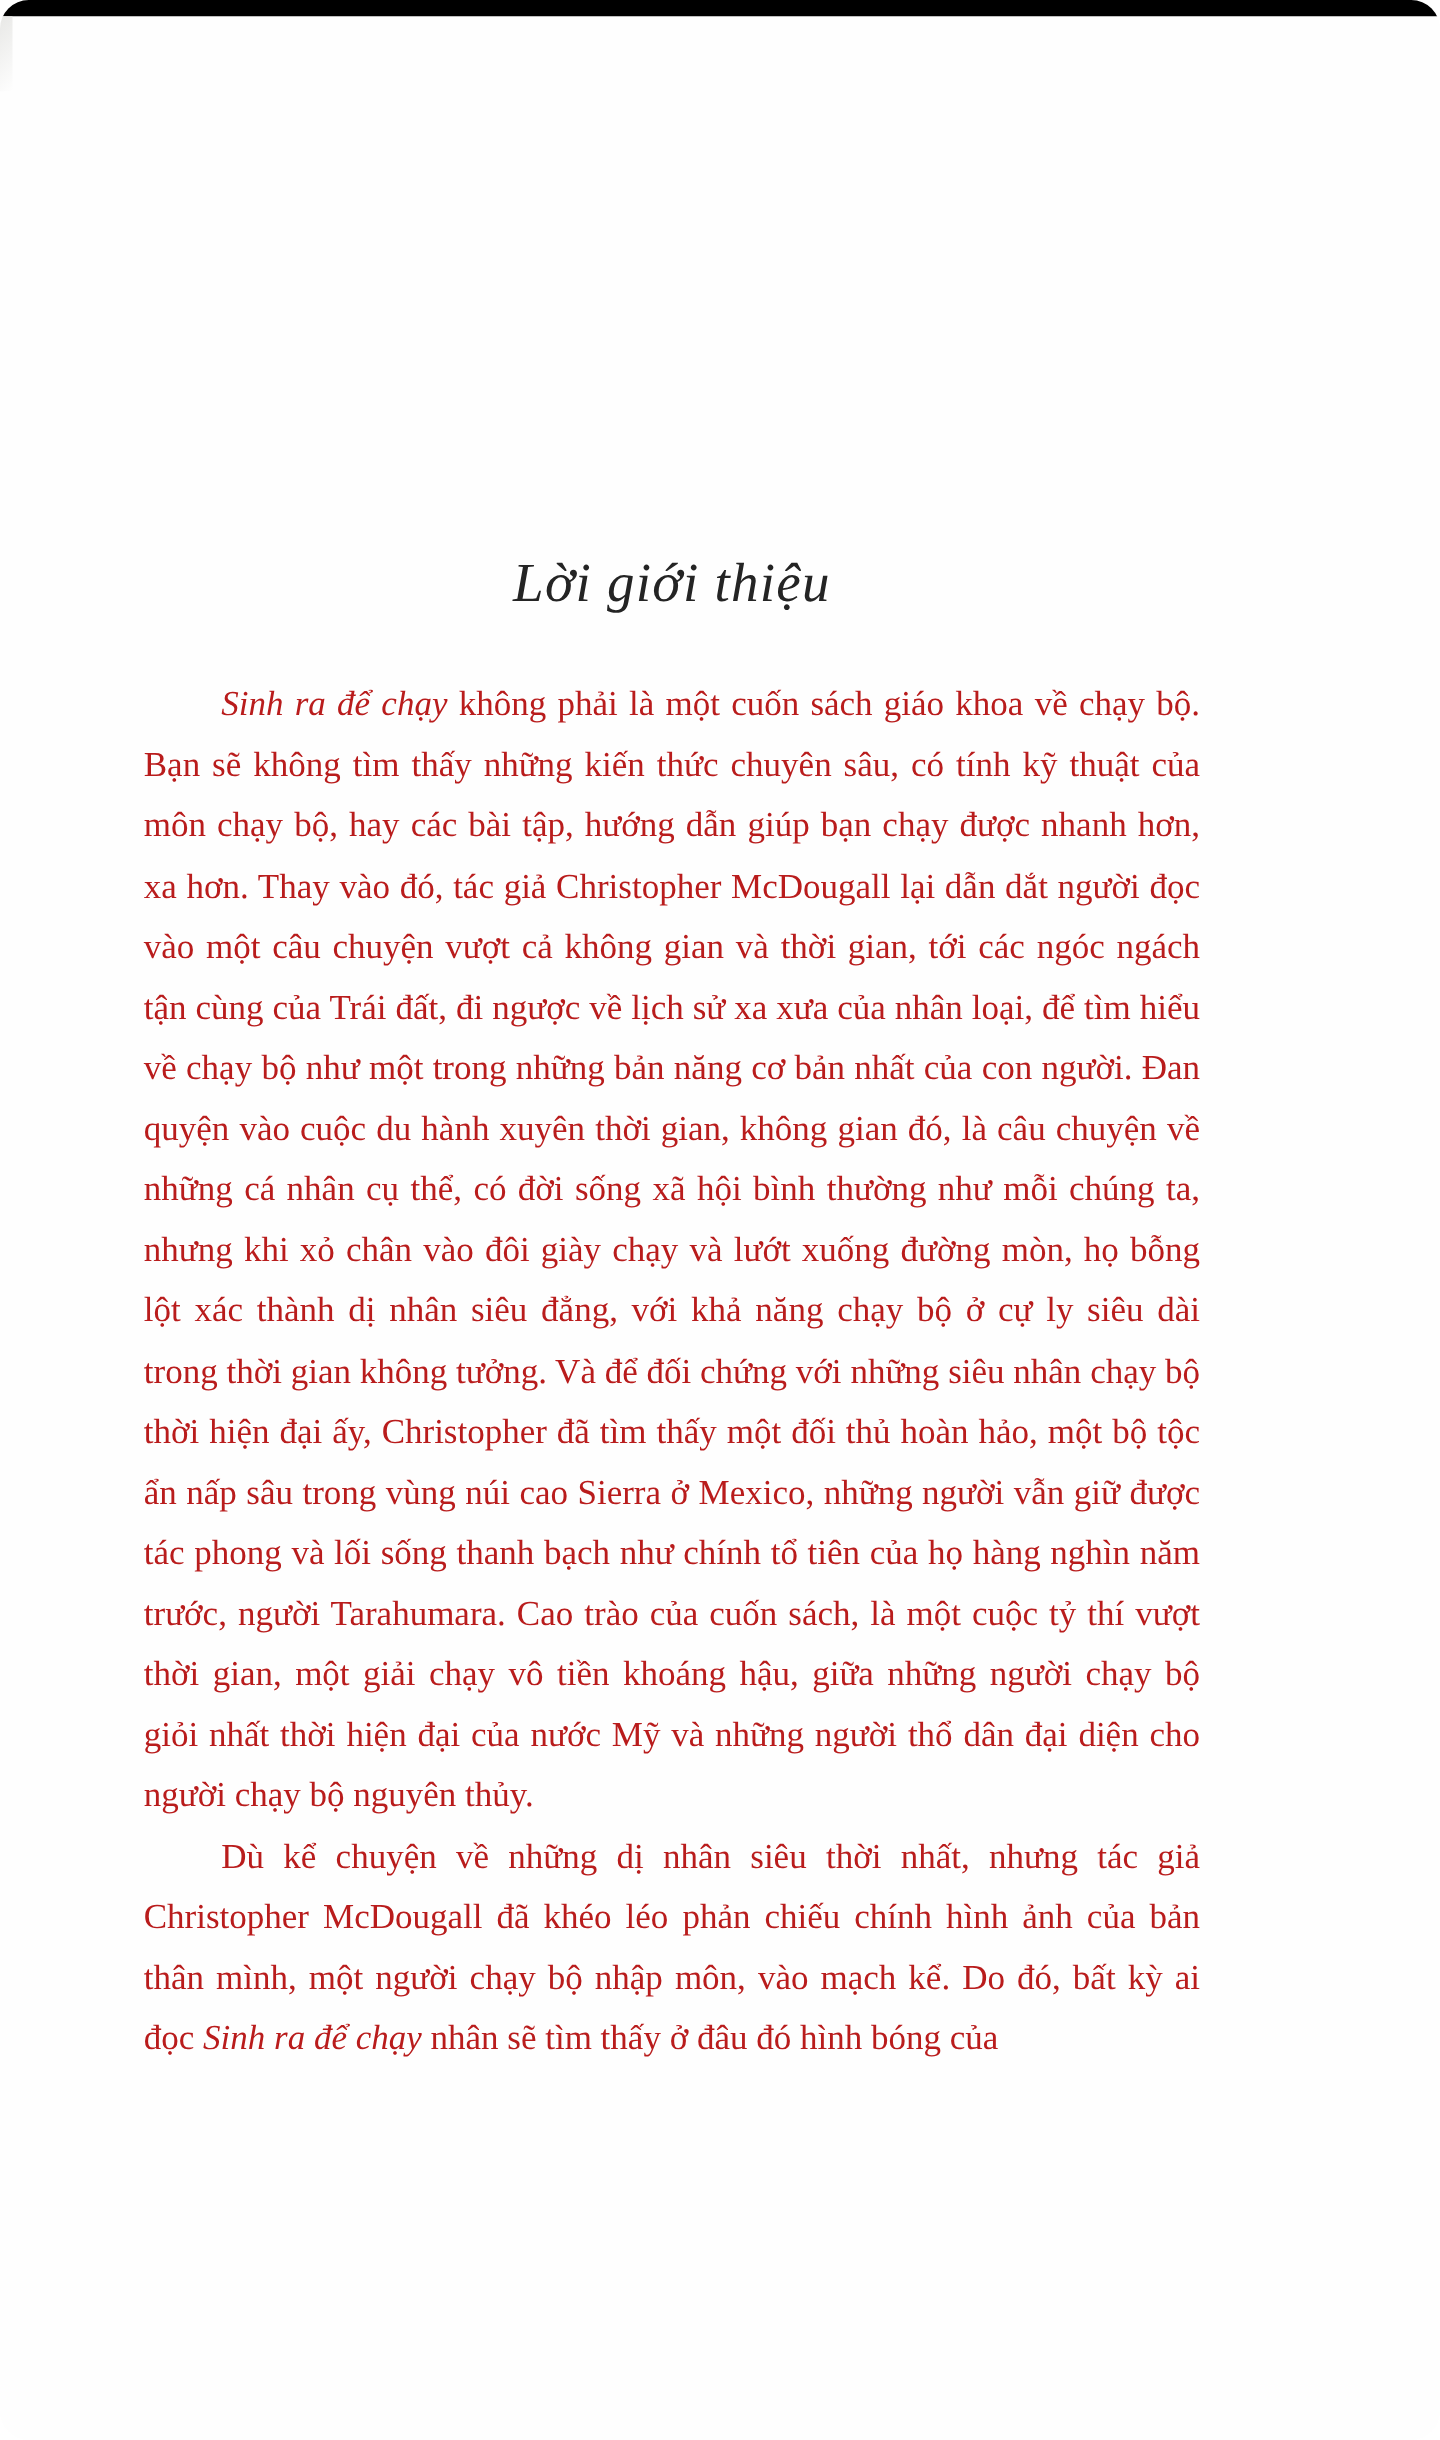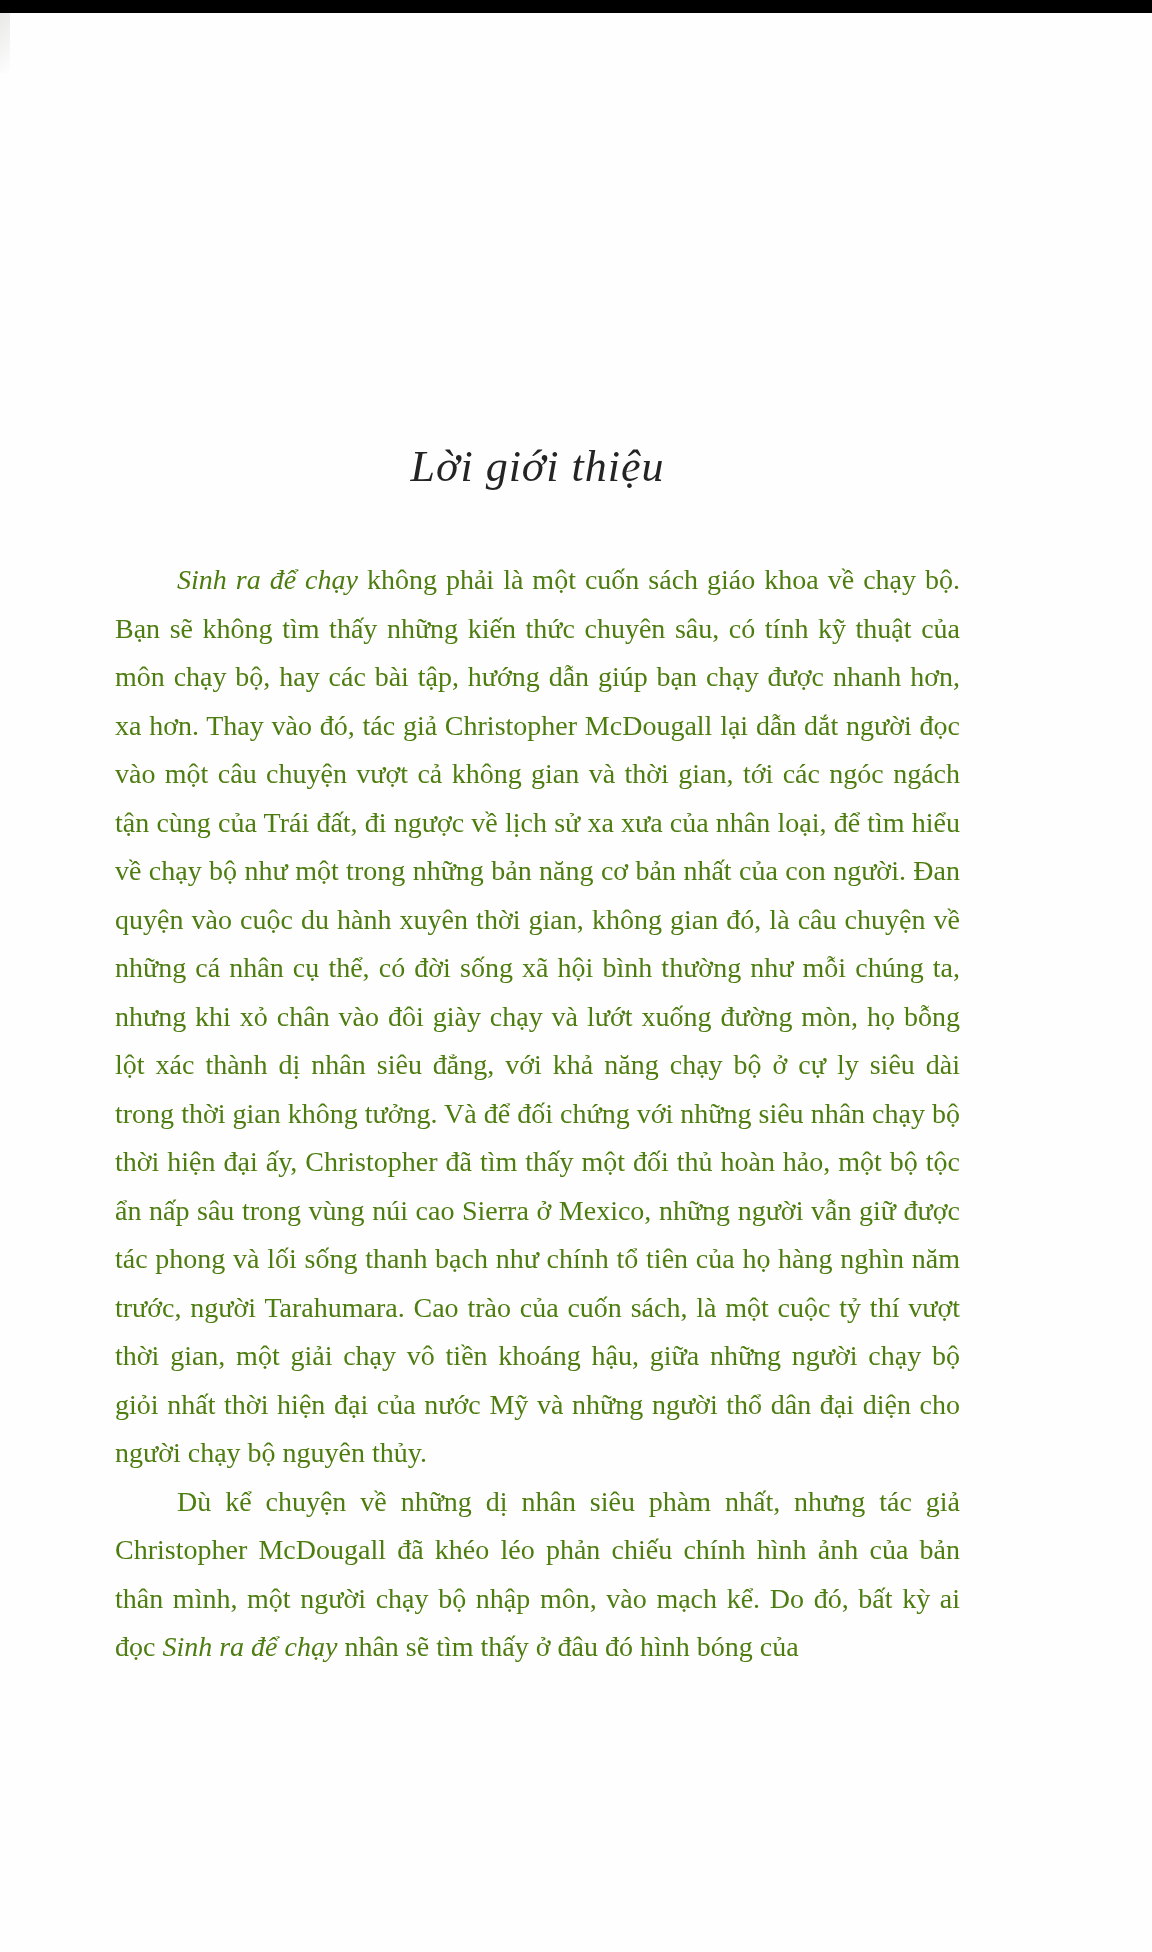--- a/index.html
+++ b/index.html
@@ -8,20 +8,21 @@
     background: #ffffff;
   }
   .page {
     position: relative;
     width: 1152px;
     height: 1952px;
     background: #fefefe;
     overflow: hidden;
     font-family: "Liberation Serif", "DejaVu Serif", serif;
     color: #1f1f1f;
+    border-radius: 23px;
   }
   .scan-top-bar {
     position: absolute;
     top: 0;
     left: 0;
     width: 100%;
     height: 13px;
     background: #000000;
   }
   .scan-edge-smudge {
@@ -39,41 +40,41 @@
     width: 845px;
     text-align: center;
     font-style: italic;
     font-size: 44px;
     font-weight: 400;
     color: #242424;
     letter-spacing: 1px;
   }
   .body-text {
     position: absolute;
-    top: 556px;
+    top: 540px;
     left: 115px;
     width: 845px;
     font-size: 28px;
     line-height: 48.5px;
     text-align: justify;
     text-align-last: left;
-    color: #4d7c0f;
+    color: #b91c1c;
   }
   .body-text p.para {
     margin: 0;
     text-indent: 62px;
   }
   .body-text em {
     font-style: italic;
   }
 </style>
 </head>
 <body>
 
 <div class="page">
   <div class="scan-top-bar"></div>
   <div class="scan-edge-smudge"></div>
   <h1 class="page-title">Lời giới thiệu</h1>
   <div class="body-text">
       <p class="para"><em>Sinh ra để chạy</em><span> không phải là một cuốn sách giáo khoa về chạy bộ. Bạn sẽ không tìm thấy những kiến thức chuyên sâu, có tính kỹ thuật của môn chạy bộ, hay các bài tập, hướng dẫn giúp bạn chạy được nhanh hơn, xa hơn. Thay vào đó, tác giả Christopher McDougall lại dẫn dắt người đọc vào một câu chuyện vượt cả không gian và thời gian, tới các ngóc ngách tận cùng của Trái đất, đi ngược về lịch sử xa xưa của nhân loại, để tìm hiểu về chạy bộ như một trong những bản năng cơ bản nhất của con người. Đan quyện vào cuộc du hành xuyên thời gian, không gian đó, là câu chuyện về những cá nhân cụ thể, có đời sống xã hội bình thường như mỗi chúng ta, nhưng khi xỏ chân vào đôi giày chạy và lướt xuống đường mòn, họ bỗng lột xác thành dị nhân siêu đẳng, với khả năng chạy bộ ở cự ly siêu dài trong thời gian không tưởng. Và để đối chứng với những siêu nhân chạy bộ thời hiện đại ấy, Christopher đã tìm thấy một đối thủ hoàn hảo, một bộ tộc ẩn nấp sâu trong vùng núi cao Sierra ở Mexico, những người vẫn giữ được tác phong và lối sống thanh bạch như chính tổ tiên của họ hàng nghìn năm trước, người Tarahumara. Cao trào của cuốn sách, là một cuộc tỷ thí vượt thời gian, một giải chạy vô tiền khoáng hậu, giữa những người chạy bộ giỏi nhất thời hiện đại của nước Mỹ và những người thổ dân đại diện cho người chạy bộ nguyên thủy.</span></p>
-      <p class="para"><span>Dù kể chuyện về những dị nhân siêu phàm nhất, nhưng tác giả Christopher McDougall đã khéo léo phản chiếu chính hình ảnh của bản thân mình, một người chạy bộ nhập môn, vào mạch kể. Do đó, bất kỳ ai đọc </span><em>Sinh ra để chạy</em><span> nhân sẽ tìm thấy ở đâu đó hình bóng của</span></p>
+      <p class="para"><span>Dù kể chuyện về những dị nhân siêu thời nhất, nhưng tác giả Christopher McDougall đã khéo léo phản chiếu chính hình ảnh của bản thân mình, một người chạy bộ nhập môn, vào mạch kể. Do đó, bất kỳ ai đọc </span><em>Sinh ra để chạy</em><span> nhân sẽ tìm thấy ở đâu đó hình bóng của</span></p>
     </div>
 </div>
 
 </body></html>

